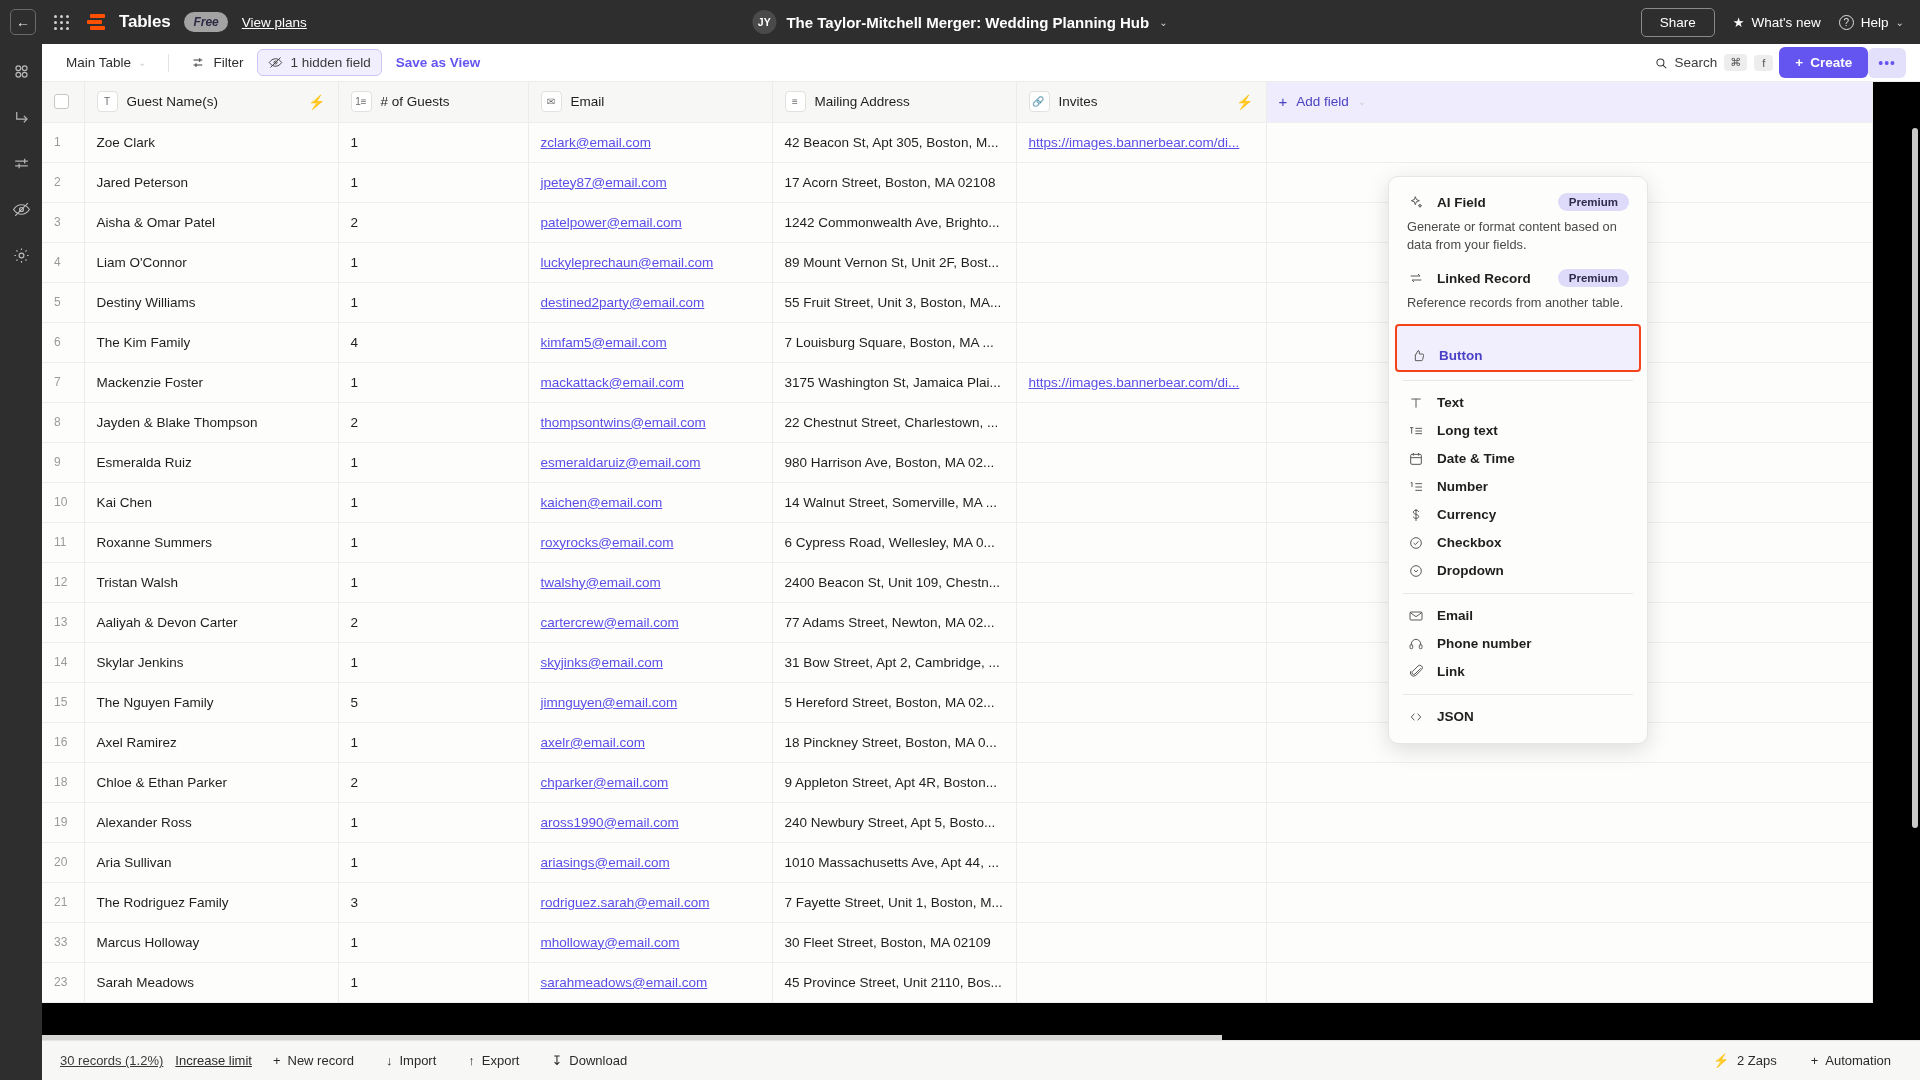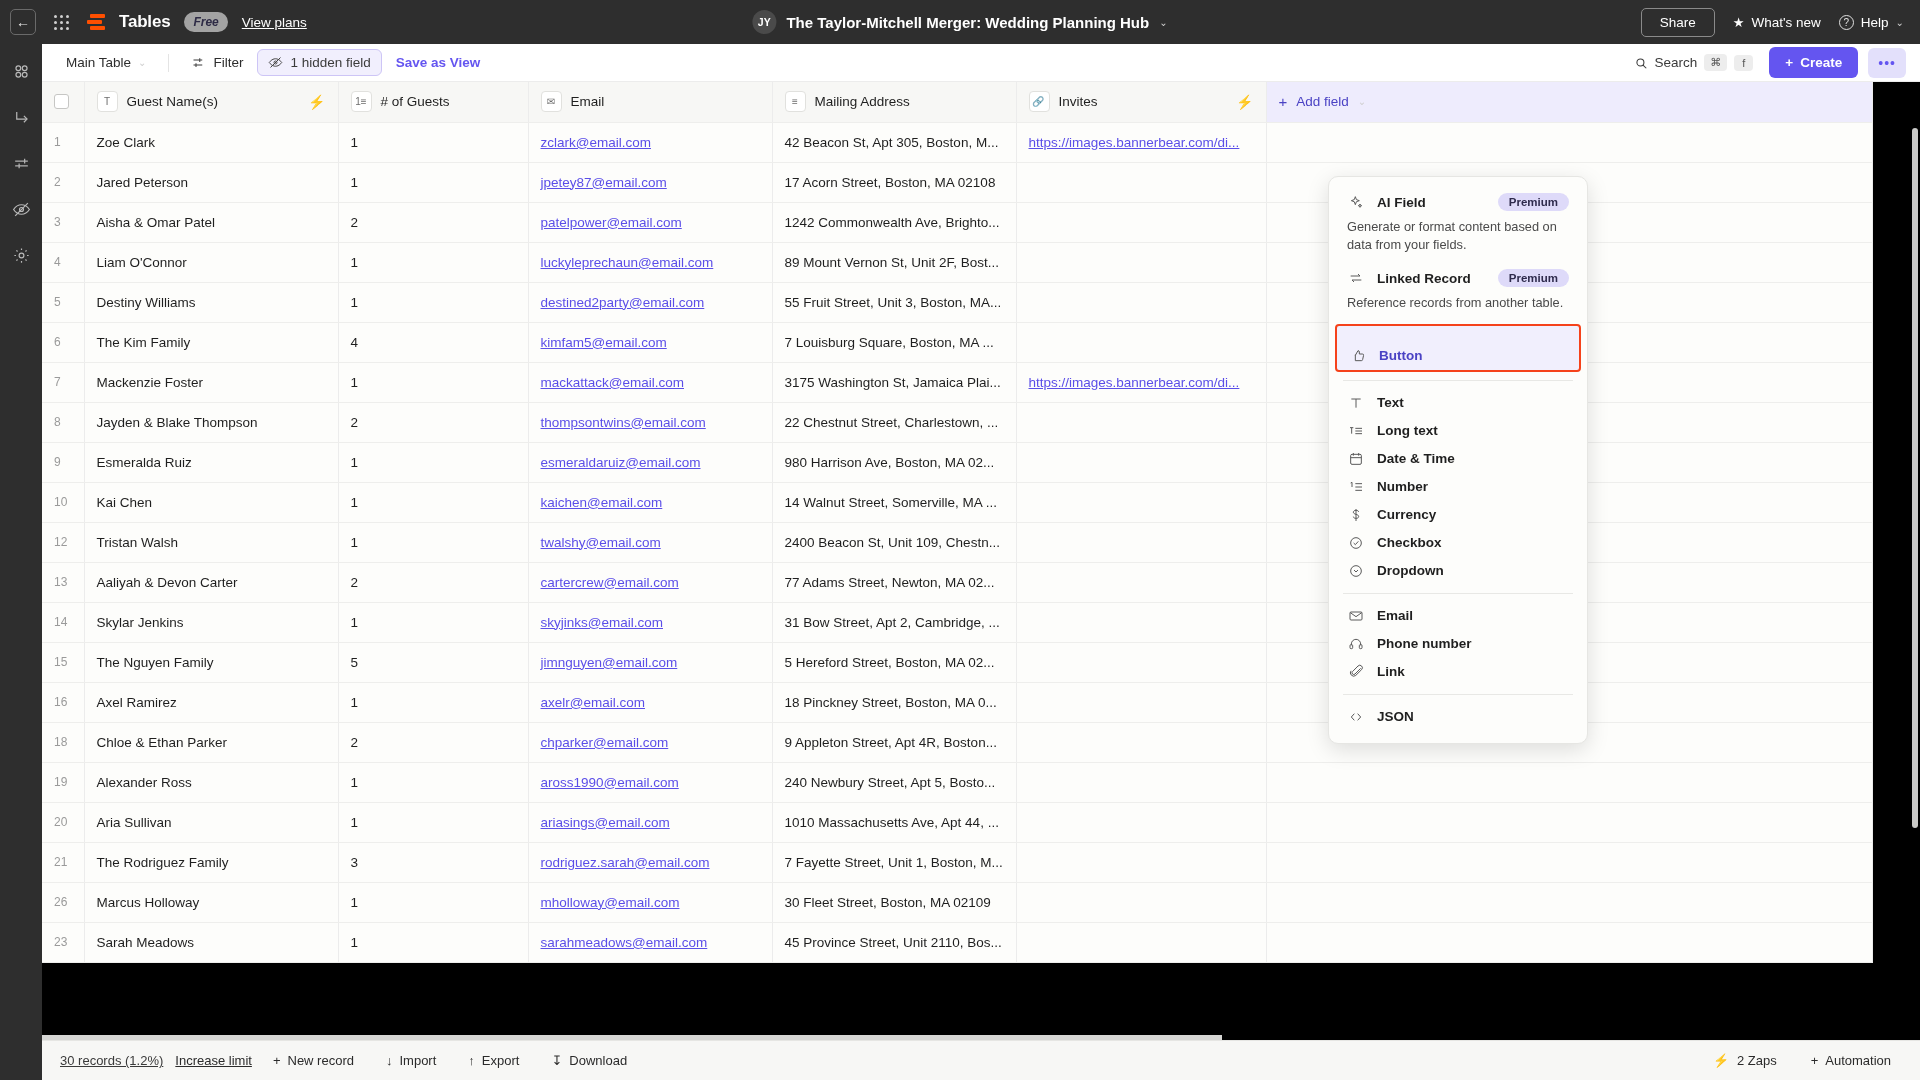--- a/index.html
+++ b/index.html
@@ -81,21 +81,21 @@
   .tbtn {
     display: flex; align-items: center; gap: 7px; font-size: 13.5px; color: #2d2d2d;
     padding: 5px 10px; border-radius: 6px; cursor: pointer; background: transparent; border: none;
     font-family: inherit; white-space: nowrap;
   }
   .tbtn.hidden-field {
     background: #f1effd; border: 1px solid #cdc5f6; color: #3b3b3b;
   }
   .tbtn.saveview { color: #6455f0; font-weight: 600; }
   .tb-sep { width: 1px; height: 18px; background: #e4e4e4; margin: 0 8px; }
-  .toolbar-right { margin-left: auto; display: flex; align-items: center; gap: 10px; }
+  .toolbar-right { margin-left: auto; display: flex; align-items: center; }
   .search-box { display: flex; align-items: center; gap: 7px; font-size: 13.5px; color: #3a3a3a; cursor: pointer; padding: 4px 6px; }
   .kbd {
     background: #ededed; border-radius: 4px; font-size: 11px; color: #555;
     padding: 2px 6px; min-width: 19px; text-align: center; display: inline-block;
   }
   .create-btn {
     background: #6455f0; color: #fff; font-size: 13.5px; font-weight: 700;
     border: none; border-radius: 6px; padding: 8px 16px; cursor: pointer;
     display: flex; align-items: center; gap: 7px; font-family: inherit;
   }
@@ -142,21 +142,21 @@
 
   th.addfield {
     background: #eeecfd; border-right: none; border-bottom: 1px solid #e0ddf5;
     cursor: pointer;
   }
   .addfield-inner { display: flex; align-items: center; gap: 9px; color: #4a42c4; font-size: 13.5px; }
   .addfield-inner .plus { font-size: 15px; }
 
   
   .fieldmenu {
-    position: absolute; left: 1286px; top: 132px; width: 260px;
+    position: absolute; left: 1346px; top: 132px; width: 260px;
     background: #fdfdfb; border: 1px solid #e6e6e3; border-radius: 10px;
     box-shadow: 0 6px 22px rgba(0,0,0,.13); padding: 10px 0 12px 0; z-index: 30;
   }
   .fm-row { display: flex; align-items: center; gap: 12px; padding: 6px 18px; cursor: pointer; }
   .fm-ic { width: 18px; display: flex; align-items: center; justify-content: center; color: #5a5a5a; flex: 0 0 18px; }
   .fm-ic svg { width: 16px; height: 16px; stroke: #5a5a5a; fill: none; stroke-width: 1.5; }
   .fm-label { font-size: 13.5px; color: #1f1f1f; font-weight: 700; }
   .premium {
     margin-left: auto; background: #dedaf9; color: #2f2b4d; font-size: 11.5px; font-weight: 700;
     border-radius: 11px; padding: 3px 11px;
@@ -472,20 +472,29 @@
                 <tr>
                   <td class="rowno">10</td>
                   <td class="cell">Kai Chen</td>
                   <td class="cell num">1</td>
                   <td class="cell"><a class="lnk">kaichen@email.com</a></td>
                   <td class="cell">14 Walnut Street, Somerville, MA ...</td>
                   <td class="cell"></td>
                   <td class="addfield-col"></td>
                 </tr>
                 <tr>
+                  <td class="rowno">11</td>
+                  <td class="cell">Roxanne Summers</td>
+                  <td class="cell num">1</td>
+                  <td class="cell"><a class="lnk">roxyrocks@email.com</a></td>
+                  <td class="cell">6 Cypress Road, Wellesley, MA 0...</td>
+                  <td class="cell"></td>
+                  <td class="addfield-col"></td>
+                </tr>
+                <tr>
                   <td class="rowno">12</td>
                   <td class="cell">Tristan Walsh</td>
                   <td class="cell num">1</td>
                   <td class="cell"><a class="lnk">twalshy@email.com</a></td>
                   <td class="cell">2400 Beacon St, Unit 109, Chestn...</td>
                   <td class="cell"></td>
                   <td class="addfield-col"></td>
                 </tr>
                 <tr>
                   <td class="rowno">13</td>
@@ -553,21 +562,21 @@
                 <tr>
                   <td class="rowno">21</td>
                   <td class="cell">The Rodriguez Family</td>
                   <td class="cell num">3</td>
                   <td class="cell"><a class="lnk">rodriguez.sarah@email.com</a></td>
                   <td class="cell">7 Fayette Street, Unit 1, Boston, M...</td>
                   <td class="cell"></td>
                   <td class="addfield-col"></td>
                 </tr>
                 <tr>
-                  <td class="rowno">26</td>
+                  <td class="rowno">33</td>
                   <td class="cell">Marcus Holloway</td>
                   <td class="cell num">1</td>
                   <td class="cell"><a class="lnk">mholloway@email.com</a></td>
                   <td class="cell">30 Fleet Street, Boston, MA 02109</td>
                   <td class="cell"></td>
                   <td class="addfield-col"></td>
                 </tr>
                 <tr>
                   <td class="rowno">23</td>
                   <td class="cell">Sarah Meadows</td>

